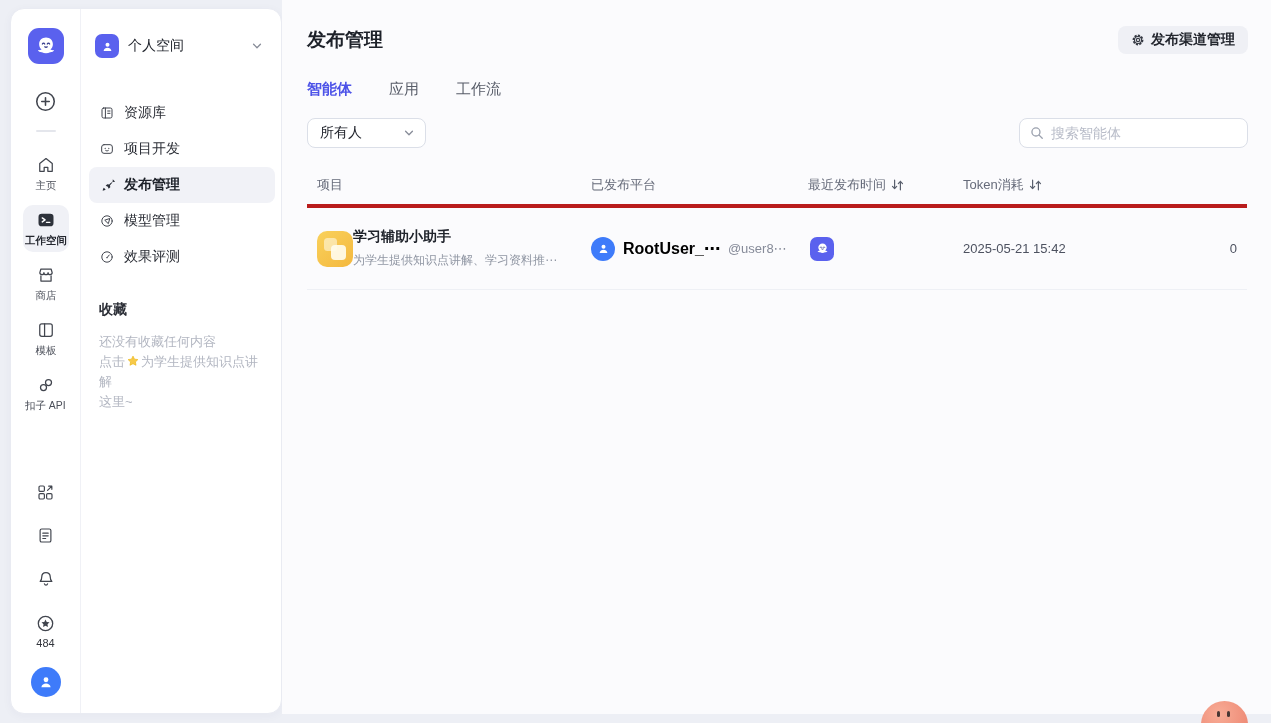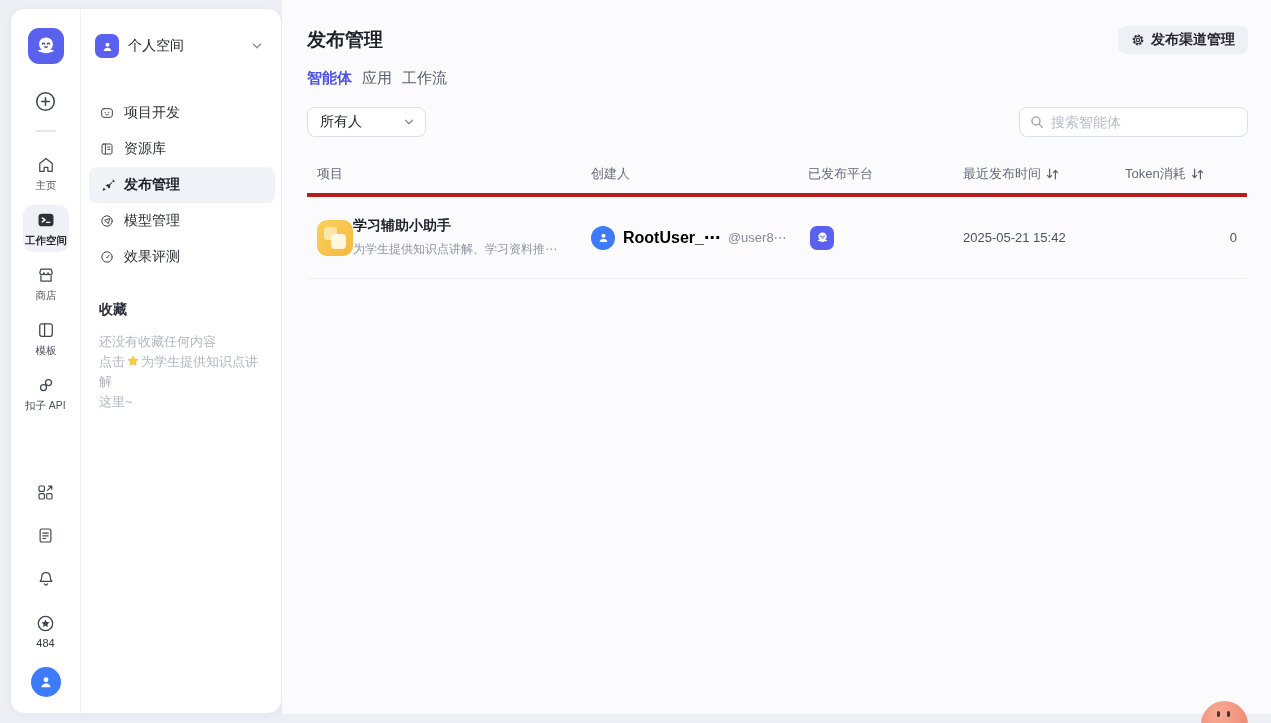--- a/index.html
+++ b/index.html
@@ -72,21 +72,21 @@
     position:absolute; left:282px; top:0; right:0; bottom:9px;
     background:#fbfbfd; padding:0 23px 0 25px;
   }
   .title-row { margin-top:26px; display:flex; align-items:center; justify-content:space-between; }
   .page-title { font-size:19px; font-weight:bold; color:#1d2129; }
   .channel-btn {
     height:28px; padding:0 13px; border:none; border-radius:8px; background:#eff0f5;
     display:flex; align-items:center; gap:6px; font-size:14px; font-weight:bold; color:#23262e;
     font-family:inherit; cursor:pointer;
   }
-  .tabs { margin-top:15px; display:flex; gap:10px; }
+  .tabs { margin-top:26px; display:flex; gap:37px; }
   .tab { font-size:15px; color:#585d69; cursor:pointer; }
   .tab.active { color:#4d53e8; font-weight:bold; }
   .controls-row { margin-top:19px; display:flex; align-items:center; justify-content:space-between; }
   .filter-select {
     width:119px; height:30px; background:#fff; border:1px solid #dbdfe8; border-radius:8px;
     display:flex; align-items:center; padding:0 10px 0 12px; font-size:14px; color:#23262e; cursor:pointer;
   }
   .filter-select .chev { margin-left:auto; }
   .search-box {
     width:229px; height:30px; background:#fff; border:1px solid #dbdfe8; border-radius:8px;
@@ -243,33 +243,33 @@
       </span>
       <span class="workspace-name">个人空间</span>
       <svg class="ic workspace-chevron" width="12" height="12" viewBox="0 0 14 14" style="stroke:#878c98">
         <path d="M3 5l4 4 4-4"></path>
       </svg>
     </div>
 
     <div class="menu-list">
       <div class="menu-item">
         <svg class="ic" width="16" height="16" viewBox="0 0 24 24">
+          <rect x="4.5" y="4.5" width="15" height="15" rx="2.5"></rect>
+          <path d="M9.6 4.5v15M13 9h3.5M13 12.5h3.5"></path>
+        </svg>
+        <span>资源库</span>
+      </div>
+      <div class="menu-item">
+        <svg class="ic" width="16" height="16" viewBox="0 0 24 24">
           <rect x="4" y="5.5" width="16" height="13" rx="3.5"></rect>
           <circle cx="9.3" cy="11" r="1" fill="#41454e" stroke="none"></circle>
           <circle cx="14.7" cy="11" r="1" fill="#41454e" stroke="none"></circle>
           <path d="M10 14.2c1.3.9 2.7.9 4 0"></path>
         </svg>
         <span>项目开发</span>
-      </div>
-      <div class="menu-item">
-        <svg class="ic" width="16" height="16" viewBox="0 0 24 24">
-          <rect x="4.5" y="4.5" width="15" height="15" rx="2.5"></rect>
-          <path d="M9.6 4.5v15M13 9h3.5M13 12.5h3.5"></path>
-        </svg>
-        <span>资源库</span>
       </div>
       <div class="menu-item active">
         <svg width="16" height="16" viewBox="0 0 24 24">
           <path fill="#2b2f38" d="M20.6 3.4c.4 3-.9 6.2-3.3 8.3l-.8.7.4 2.9-2.4 2.4-1.3-3.2-3.2-1.3 2.4-2.4 2.9.4.7-.8c2.1-2.4 5.3-3.7 8.3-3.3z"></path>
           <path fill="#2b2f38" d="M7.3 16.2c-1 1-1.6 2.8-1.7 4.3 1.5-.1 3.3-.7 4.3-1.7z"></path>
         </svg>
         <span>发布管理</span>
       </div>
       <div class="menu-item">
         <svg class="ic" width="16" height="16" viewBox="0 0 24 24">
@@ -331,21 +331,20 @@
         <circle cx="6.8" cy="6.8" r="4.6" fill="none" stroke="#9aa0ad" stroke-width="1.5"></circle>
         <path d="M10.4 10.4 14 14" stroke="#9aa0ad" stroke-width="1.5" stroke-linecap="round"></path>
       </svg>
       <input type="text" placeholder="搜索智能体" style="">
     </div>
   </div>
 
   <div class="table">
     <div class="thead">
       <div class="th first">项目</div>
-      <div class="th">创建人</div>
       <div class="th">已发布平台</div>
       <div class="th">
         <span>最近发布时间</span>
         <svg width="13" height="12" viewBox="0 0 13 12">
           <g stroke="#595f6d" stroke-width="1.2" fill="none" stroke-linecap="round" stroke-linejoin="round">
             <path d="M3.6 1.2v8.4M1.5 7.4l2.1 2.2 2.1-2.2"></path>
             <path d="M9.4 10.8V2.4M7.3 4.6l2.1-2.2 2.1 2.2"></path>
           </g>
         </svg>
       </div>

